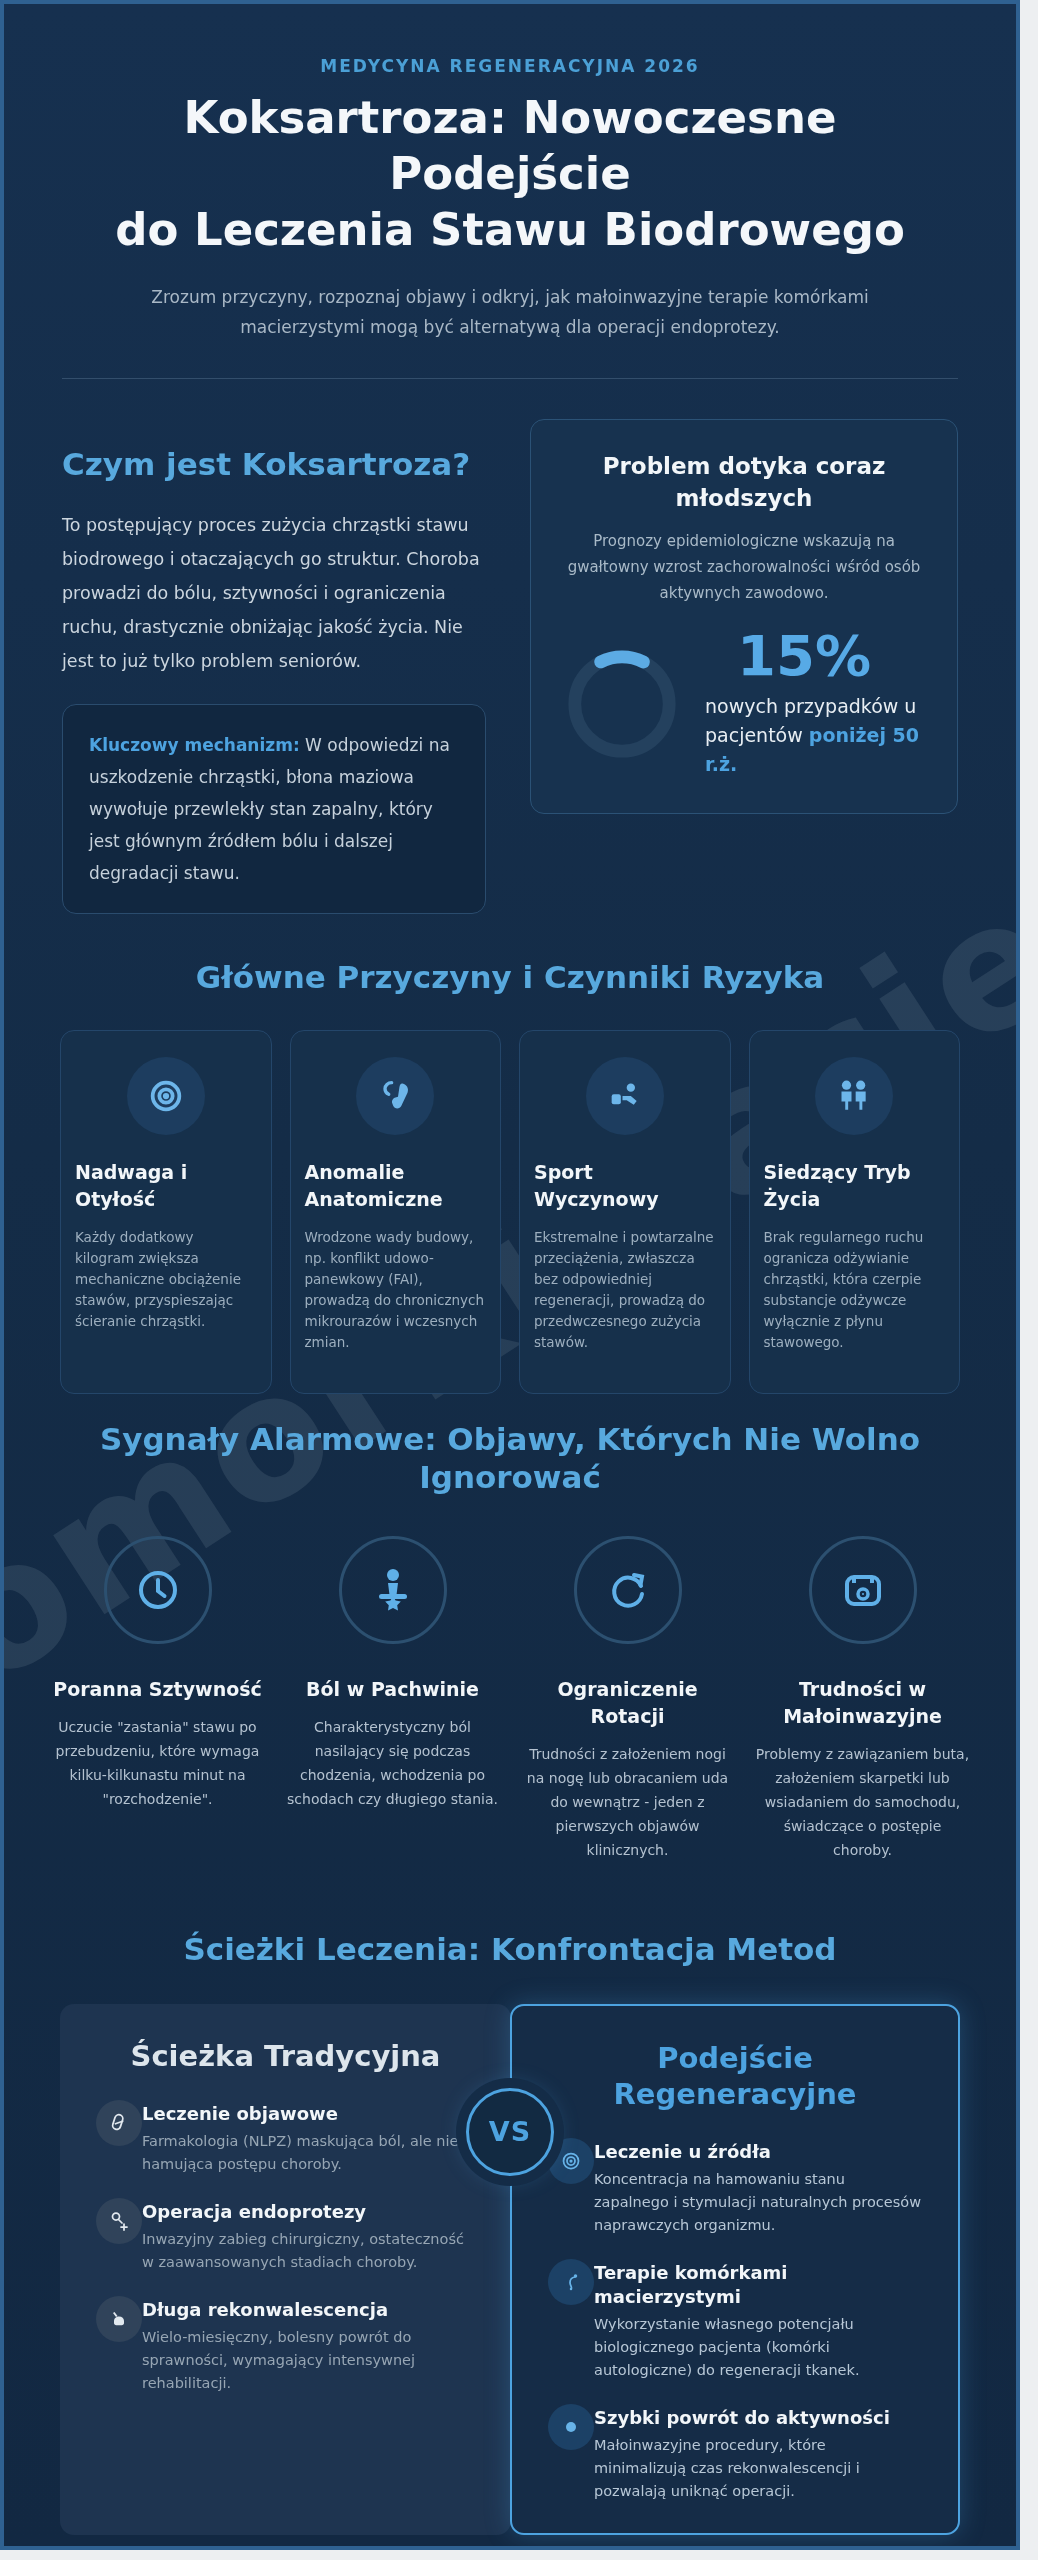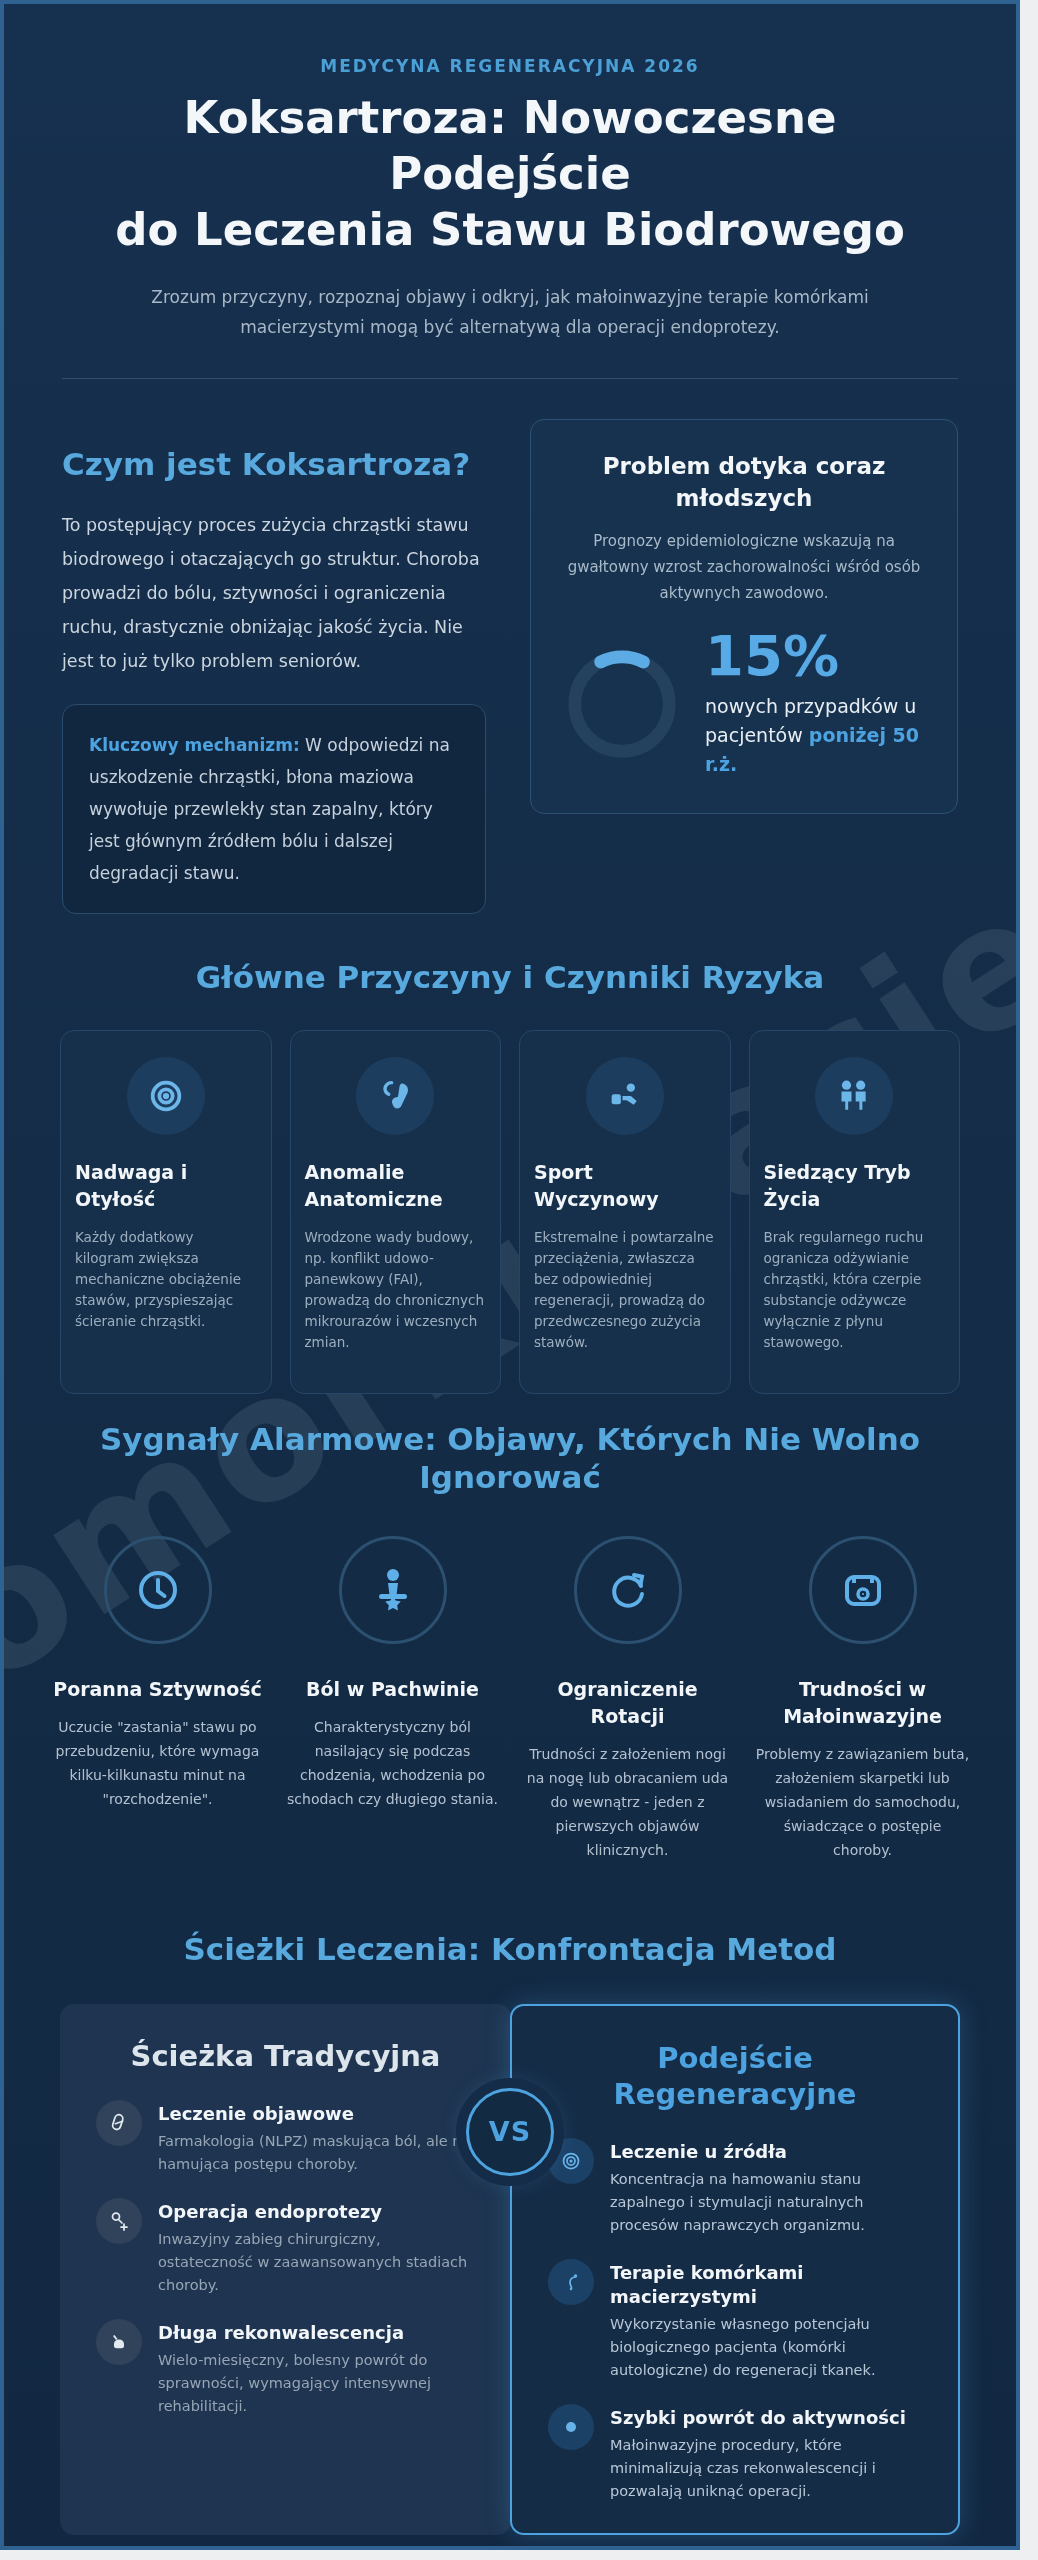--- a/index.html
+++ b/index.html
@@ -28,21 +28,21 @@
   .keybox{margin-top:26px;background:#112740;border:1px solid #2a4c6e;border-radius:14px;
     padding:24px 26px;font-size:17px;line-height:32px;color:#c6d1db;}
   .hl{color:#4da3e0;font-weight:bold;}
   .stat-card{background:#17324f;border:1px solid #2b5276;border-radius:14px;padding:30px 32px 34px;}
   .stat-card h3{color:#f2f6f9;font-size:23px;line-height:32px;text-align:center;margin:0;}
   .stat-card .card-body{color:#a9bac8;font-size:15px;line-height:26px;text-align:center;margin-top:14px;}
   .stat-row{display:flex;align-items:center;gap:24px;margin-top:22px;}
   .donut{width:118px;height:118px;flex:0 0 auto;}
   .donut .track{stroke:#24415e;}
   .donut .arc{stroke:#5cabe4;}
-  .stat-value{color:#57aae6;font-size:56px;font-weight:bold;line-height:1;}
+  .stat-value{color:#57aae6;font-size:56px;font-weight:bold;line-height:1;margin-left:32px;}
   .stat-caption{color:#e8eef3;font-size:19px;line-height:29px;margin-top:8px;max-width:250px;}
   
   .causes{margin-top:44px;}
   .cards{display:grid;grid-template-columns:repeat(4,1fr);gap:18px;padding:0 56px;margin-top:34px;}
   .card{background:#16304b;border:1px solid #24466a;border-radius:14px;padding:26px 14px 26px;text-align:left;}
   .icon-circle{width:78px;height:78px;border-radius:50%;background:#1d3d5f;margin:0 auto;
     display:flex;align-items:center;justify-content:center;color:#6db6ea;}
   .icon-circle svg{width:40px;height:40px;}
   .card h3{color:#f2f6f9;font-size:19px;line-height:27px;margin:24px 0 0;}
   .card .card-body{color:#9dafbf;font-size:13.5px;line-height:21px;margin-top:14px;}
@@ -57,21 +57,21 @@
   .sym-col .sym-body{color:#b4c2d0;font-size:14px;line-height:24px;margin-top:12px;}
   
   .treatment{margin-top:54px;}
   .panels{position:relative;display:grid;grid-template-columns:1fr 1fr;margin:36px 56px 0;}
   .panel{border-radius:14px;padding:34px 36px 30px;box-sizing:border-box;}
   .panel.trad{background:#1e3450;margin-right:-1px;}
   .panel.regen{background:#152c47;border:2px solid #4da3e0;box-shadow:0 0 26px rgba(77,163,224,0.28);}
   .panel h3{font-size:29px;line-height:36px;text-align:center;margin:0 0 26px;}
   .panel.trad h3{color:#dde5ec;}
   .panel.regen h3{color:#4da3e0;}
-  .t-item{display:flex;gap:16px;margin-top:22px;align-items:flex-start;}
+  .t-item{display:flex;margin-top:22px;align-items:flex-start;}
   .t-icon{width:46px;height:46px;border-radius:50%;flex:0 0 auto;
     display:flex;align-items:center;justify-content:center;}
   .trad .t-icon{background:#30435a;color:#e2e9ef;}
   .regen .t-icon{background:#1c4166;color:#67b3e8;}
   .t-icon svg{width:24px;height:24px;}
   .t-item h4{color:#f2f6f9;font-size:18px;line-height:24px;margin:2px 0 4px;}
   .t-item .t-body{font-size:14.5px;line-height:23px;}
   .trad .t-body{color:#97a6b4;}
   .regen .t-body{color:#b7c7d6;}
   .vs-badge{position:absolute;left:50%;top:128px;transform:translate(-50%,-50%);

